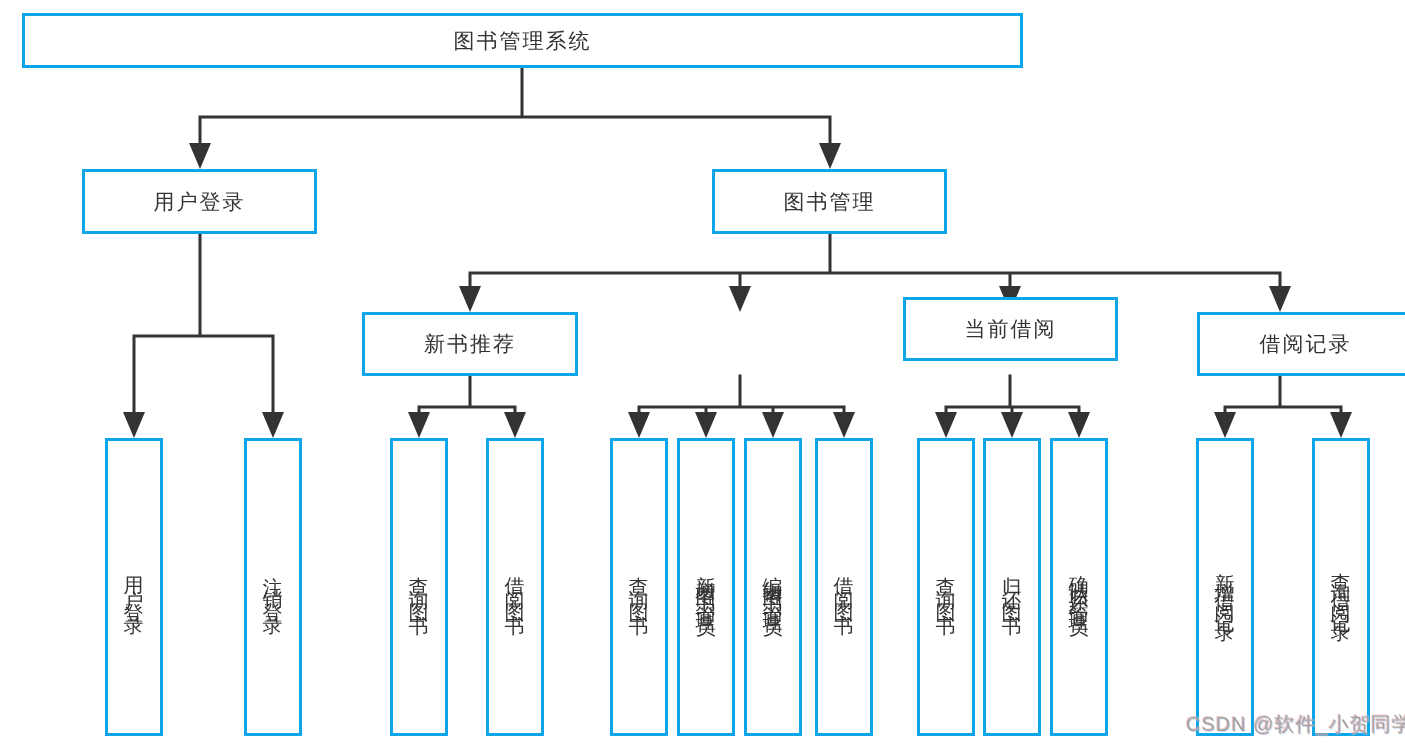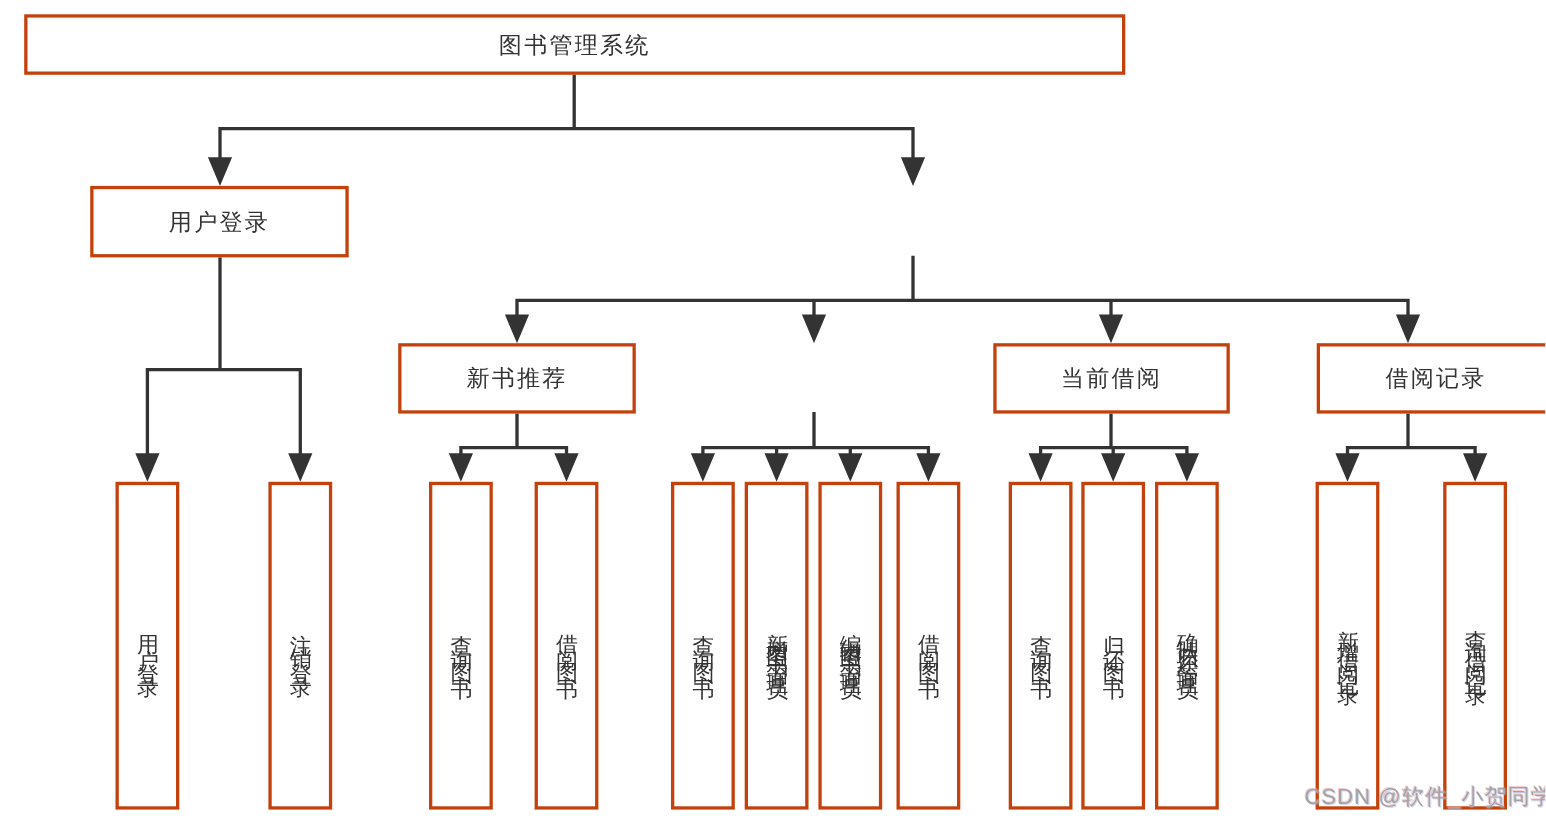--- a/index.html
+++ b/index.html
@@ -18,21 +18,21 @@
   }
   #connectors {
     position: absolute;
     left: 0;
     top: 0;
     z-index: 0;
   }
   .node {
     position: absolute;
     box-sizing: border-box;
-    border: 3px solid #c2410c;
+    border: 3px solid #0ea5e9;
     background: #ffffff;
     display: flex;
     align-items: center;
     justify-content: center;
     z-index: 1;
     color: #333333;
   }
   .hbox {
     font-size: 21px;
     letter-spacing: 2px;
@@ -94,23 +94,24 @@
       <path d="M408 412 H430 L419 438 Z M504 412 H526 L515 438 Z"></path>
       <path d="M628 412 H650 L639 438 Z M695 412 H717 L706 438 Z M762 412 H784 L773 438 Z M833 412 H855 L844 438 Z"></path>
       <path d="M935 412 H957 L946 438 Z M1001 412 H1023 L1012 438 Z M1068 412 H1090 L1079 438 Z"></path>
       <path d="M1214 412 H1236 L1225 438 Z M1330 412 H1352 L1341 438 Z"></path>
     </g>
   </svg>
 
   <div class="node hbox" style="left:22px; top:13px; width:1001px; height:55px;">图书管理系统</div>
 
   <div class="node hbox" style="left:82px; top:169px; width:235px; height:65px;">用户登录</div>
+  <div class="node hbox" style="left:712px; top:169px; width:235px; height:65px;">图书管理</div>
 
   <div class="node hbox" style="left:362px; top:312px; width:216px; height:64px;">新书推荐</div>
-  <div class="node hbox" style="left:903px; top:312px; width:215px; height:64px;">当前借阅</div>
+  <div class="node hbox" style="left:903px; top:297px; width:215px; height:64px;">当前借阅</div>
   <div class="node hbox" style="left:1173px; top:312px; width:217px; height:64px;margin-left:24px;">借阅记录</div>
 
   <div class="node vbox ls4" style="left:105px;">用户登录</div>
   <div class="node vbox ls4" style="left:244px;">注销登录</div>
 
   <div class="node vbox ls4" style="left:390px;">查询图书</div>
   <div class="node vbox ls4" style="left:486px;">借阅图书</div>
 
   <div class="node vbox ls4" style="left:610px;">查询图书</div>
   <div class="node vbox ls9" style="left:677px;">新增图书（管理员）</div>

